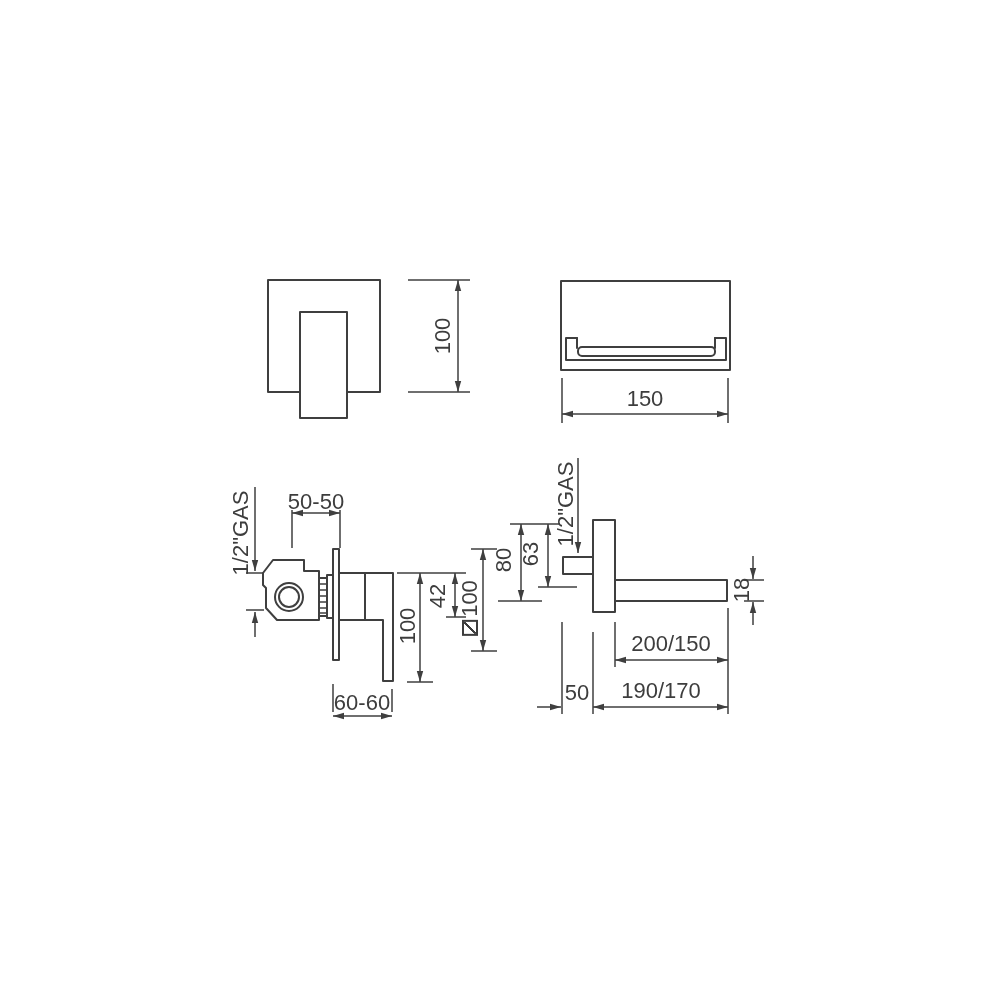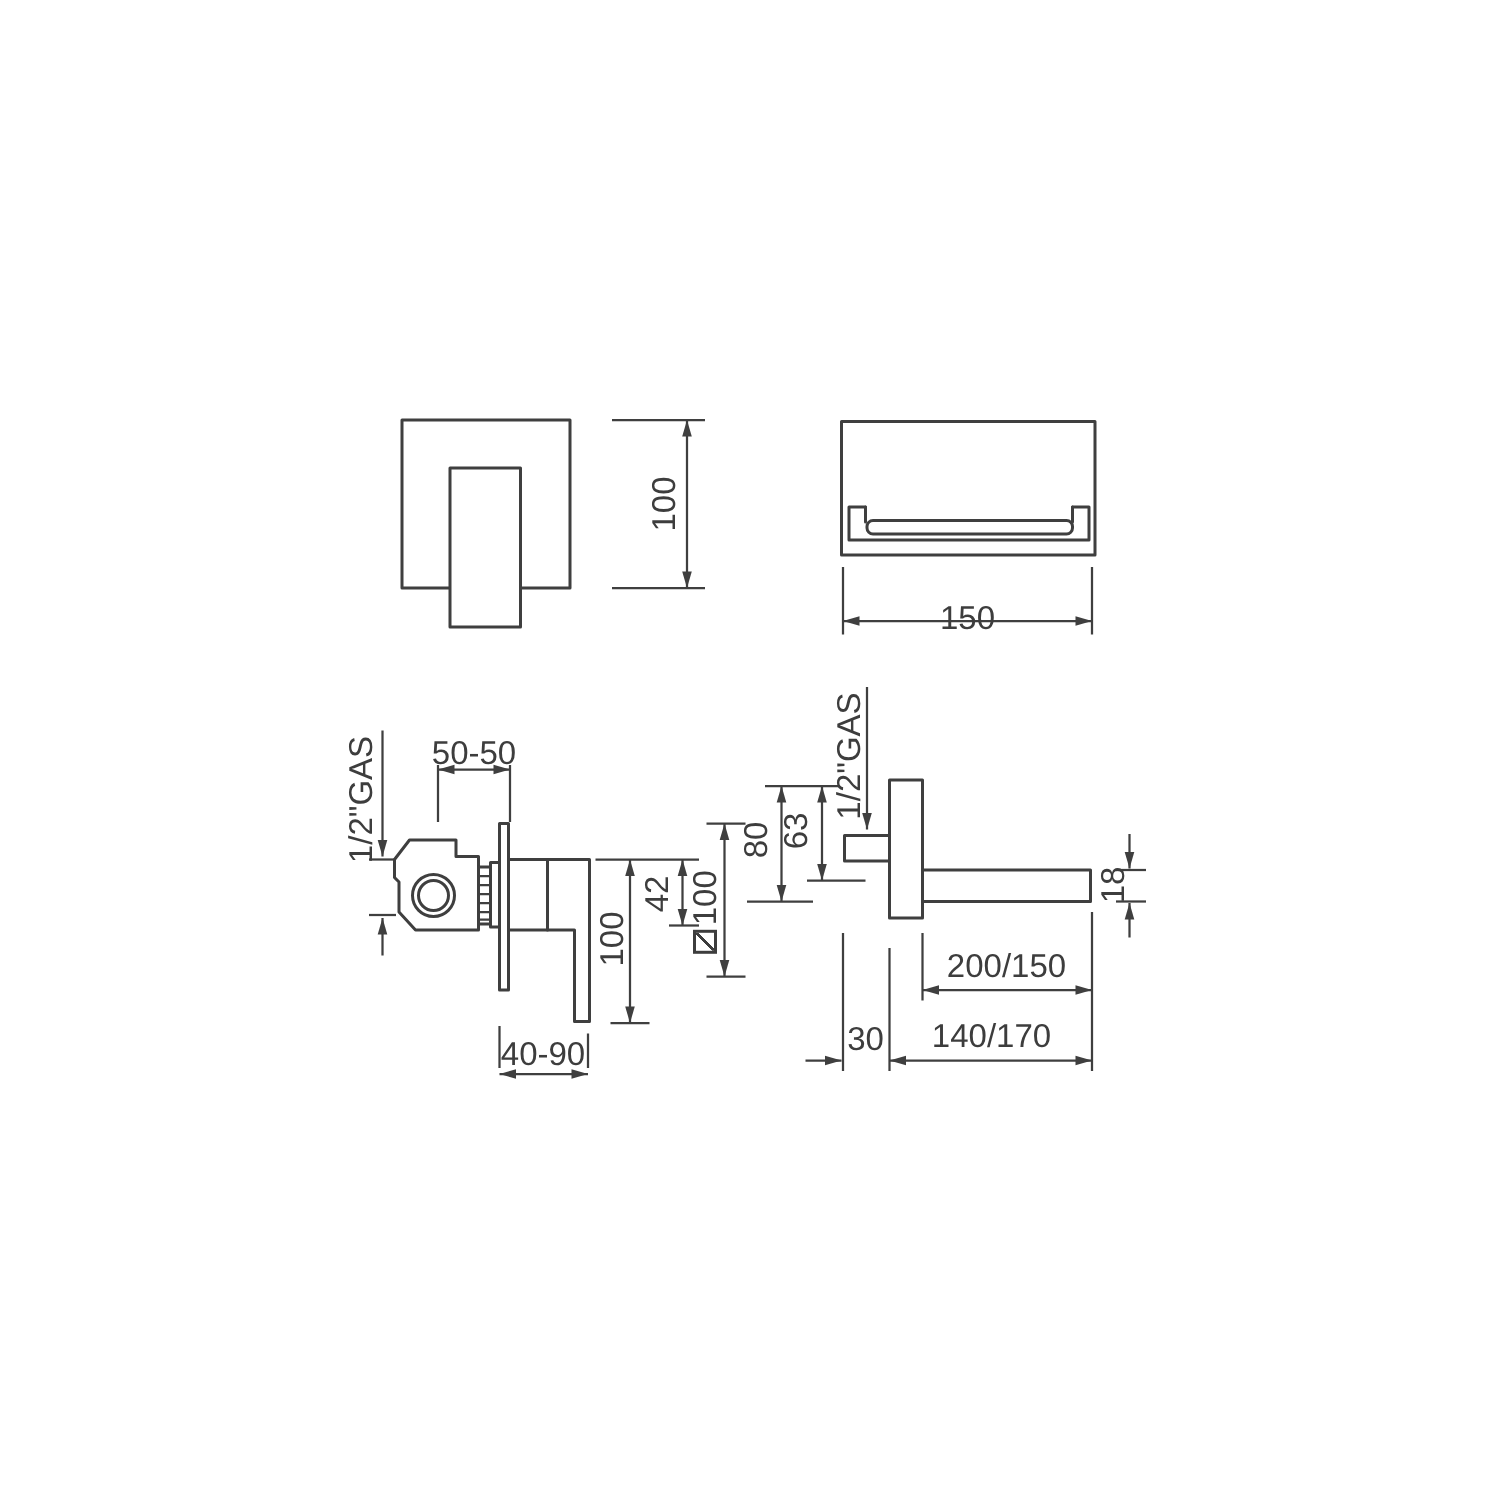--- a/index.html
+++ b/index.html
@@ -119,44 +119,44 @@
 
       <line class="d" x1="562" y1="622" x2="562" y2="714"></line>
       <line class="d" x1="593" y1="632" x2="593" y2="714"></line>
       <line class="d" x1="537" y1="707" x2="561" y2="707" marker-end="url(#arr)"></line>
       <line class="d" x1="593" y1="707" x2="728" y2="707" marker-start="url(#arr)" marker-end="url(#arr)"></line>
     </g>
   </svg>
 
   <div class="lbl v" style="left:443px;top:336px">100</div>
 
-  <div class="lbl" style="left:645px;top:412px">150</div>
+  <div class="lbl" style="left:645px;top:399px">150</div>
 
   <div class="lbl" style="left:316px;top:502px">50-50</div>
 
   <div class="lbl v" style="left:241px;top:533px">1/2"GAS</div>
 
   <div class="lbl v" style="left:408px;top:626px">100</div>
 
   <div class="lbl v" style="left:438px;top:596px">42</div>
 
   <div class="lbl v" style="left:470px;top:608px">
     <span class="sq"></span>
       <span>100</span>
   </div>
 
-  <div class="lbl" style="left:362px;top:703px">40-90</div>
+  <div class="lbl" style="left:362px;top:703px">60-60</div>
 
   <div class="lbl v" style="left:504px;top:560px">80</div>
 
   <div class="lbl v" style="left:531px;top:554px">63</div>
 
   <div class="lbl v" style="left:566px;top:504px">1/2"GAS</div>
 
   <div class="lbl v" style="left:742px;top:590px">18</div>
 
   <div class="lbl" style="left:671px;top:644px">200/150</div>
 
-  <div class="lbl" style="left:577px;top:693px">30</div>
+  <div class="lbl" style="left:577px;top:693px">50</div>
 
-  <div class="lbl" style="left:661px;top:691px">140/170</div>
+  <div class="lbl" style="left:661px;top:691px">190/170</div>
 
 </div>
 
 </body></html>

